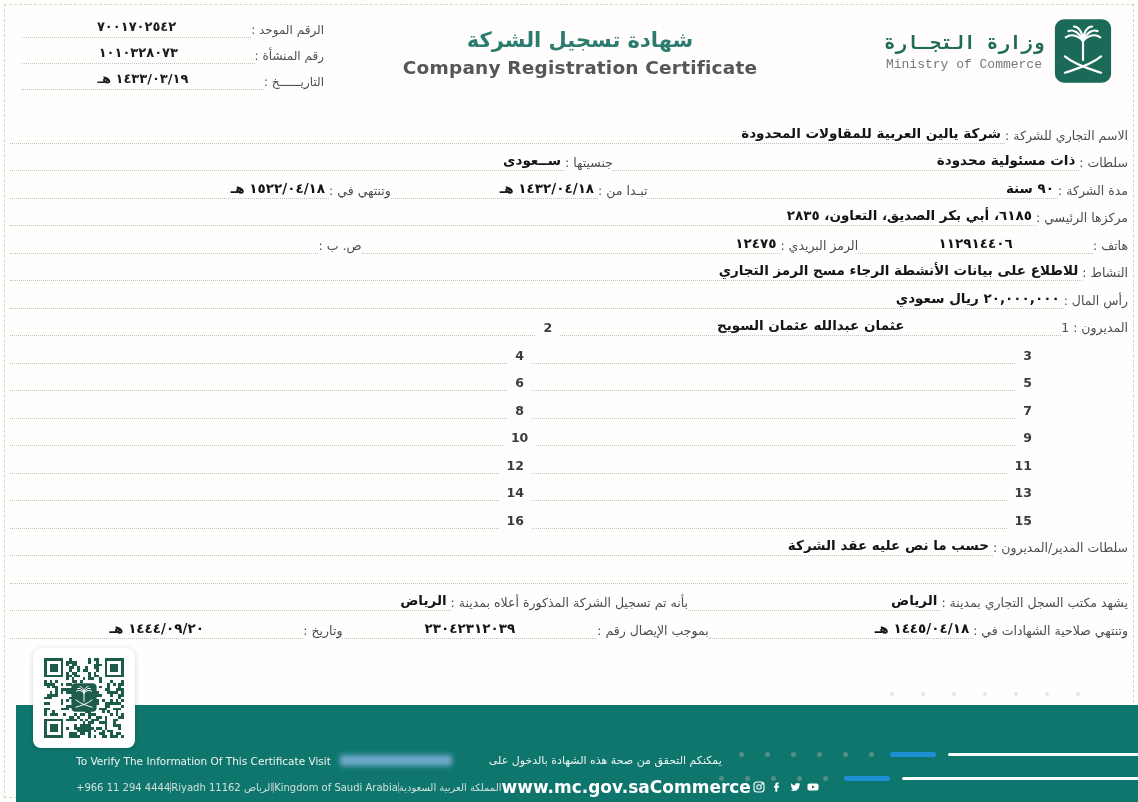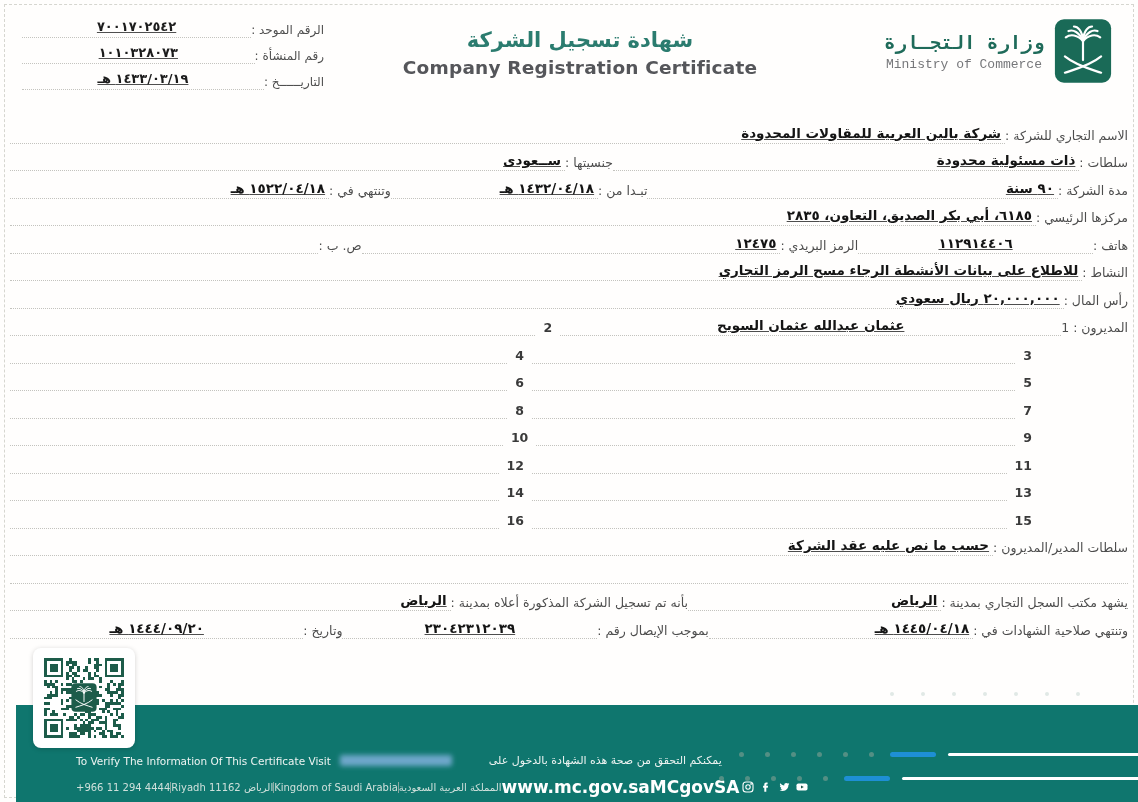--- a/index.html
+++ b/index.html
@@ -22,21 +22,21 @@
   .logo-text{text-align:center;}
   .logo-ar{font-size:19px;font-weight:bold;color:#1f6b5a;letter-spacing:1px;}
   .logo-en{font-size:13px;color:#76777a;margin-top:2px;}
   .logo-emblem{width:58px;height:66px;color:#1a6a57;display:block;}
 
   
   .content{position:absolute;top:116px;left:10px;right:10px;direction:rtl;font-size:12.5px;color:#4d4d4d;z-index:2;}
   .row{display:flex;align-items:flex-end;height:27.5px;}
   .row .lbl{white-space:nowrap;padding-bottom:1px;flex-shrink:0;}
   .fill{flex-grow:var(--g,1);flex-shrink:1;flex-basis:14px;border-bottom:1px dotted #c3c3be;
-        display:flex;justify-content:center;align-items:flex-end;min-width:0;text-decoration:underline;}
+        display:flex;justify-content:center;align-items:flex-end;min-width:0;}
   .fill.start{justify-content:flex-start;}
   .val{font-weight:bold;color:#141414;font-size:13.5px;white-space:nowrap;margin:0 4px 2px;}
   .val.num{letter-spacing:2px;}
   .val.date{letter-spacing:1px;}
   .mnum{font-weight:bold;color:#3a3a3a;font-size:12.5px;padding:0 8px 1px;direction:ltr;}
   .row.mgr{padding-right:88px;}
 
   
   .qr-box{position:absolute;top:648px;left:33px;width:102px;height:100px;background:#fff;border-radius:8px;
           box-shadow:0 1px 5px rgba(0,0,0,.18);display:flex;align-items:center;justify-content:center;z-index:5;}
@@ -655,21 +655,21 @@
     </div>
     <div class="f-line2">
       <span>+966 11 294 4444</span>
       <span class="f-sep"></span>
       <span><span>Riyadh 11162</span> <span>الرياض</span></span>
       <span class="f-sep"></span>
       <span>Kingdom of Saudi Arabia</span>
       <span class="f-sep"></span>
       <span>المملكة العربية السعودية</span>
       <span class="f-strong">www.mc.gov.sa</span>
-      <span class="f-strong">MCgovSA</span>
+      <span class="f-strong">Commerce</span>
       <span class="social">
         <svg viewBox="0 0 12 12">
           <rect x="1" y="1" width="10" height="10" rx="3" fill="none" stroke="#fff" stroke-width="1.1"></rect>
           <circle cx="6" cy="6" r="2.2" fill="none" stroke="#fff" stroke-width="1.1"></circle>
           <circle cx="9.1" cy="2.9" r=".9" fill="#fff"></circle>
         </svg>
         <svg viewBox="0 0 12 12">
           <path d="M7.6 1.5H6.2C5 1.5 4.3 2.3 4.3 3.5v1.3H3.1v1.9h1.2v4h2v-4h1.5l.3-1.9H6.3V3.7c0-.3.2-.5.5-.5h.8z" fill="#fff"></path>
         </svg>
         <svg viewBox="0 0 12 12">

